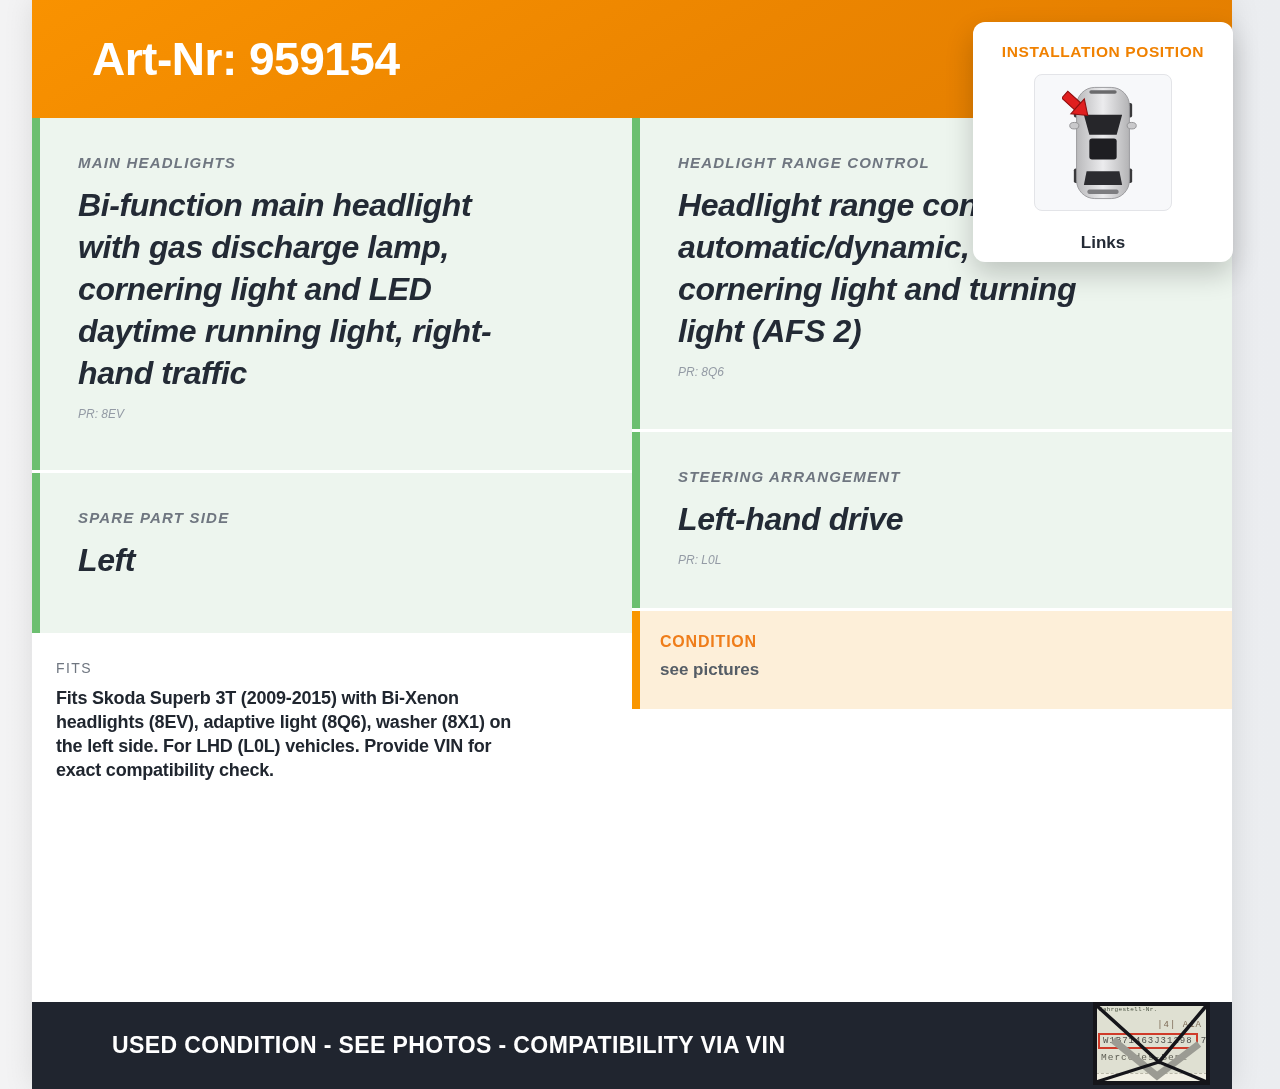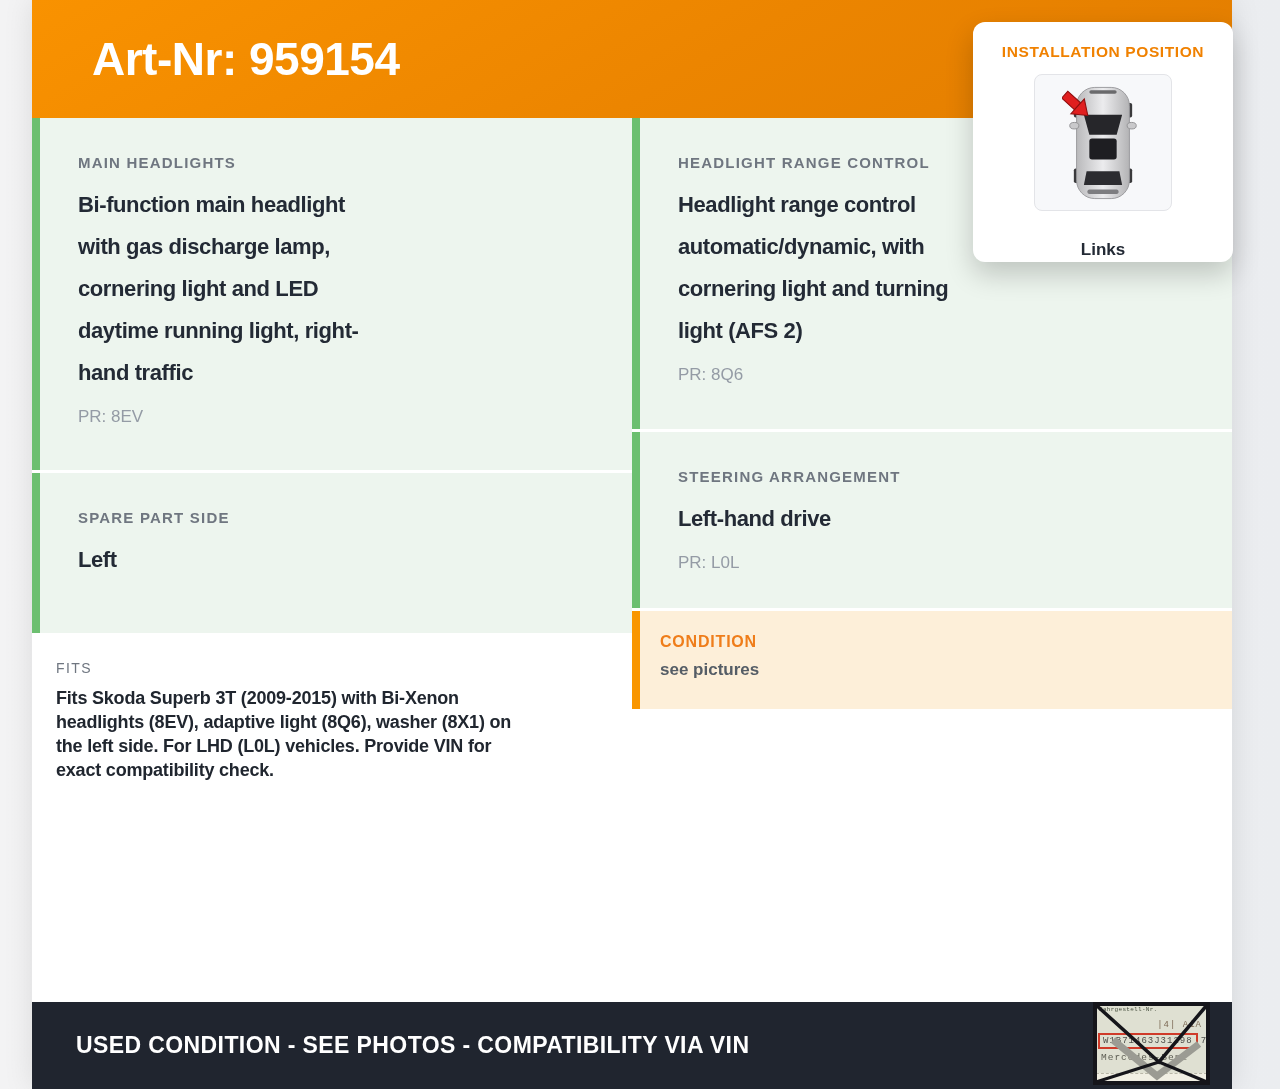--- a/index.html
+++ b/index.html
@@ -25,32 +25,32 @@
   .header h1 {
     color:#ffffff; font-size:46px; font-weight:700; letter-spacing:-0.5px;
   }
 
   
   .cols { display:flex; height:884px; background:#ffffff; }
   .col { width:600px; display:flex; flex-direction:column; }
 
   .card {
     background:#edf5ee; border-left:8px solid #6cbf70;
-    padding:36px 16px 20px 38px; margin-bottom:3px;
+    padding:36px 16px 20px 38px; margin-bottom:3px;font-style:italic;
   }
   .card .label {
     font-size:15px; font-weight:700; letter-spacing:1.2px;
     color:#6f7680; text-transform:uppercase;
   }
   .card .title {
-    margin-top:13px; font-size:22px; line-height:42px; font-weight:700;
+    margin-top:13px; font-size:32px; line-height:42px; font-weight:700;
     color:#232a35; letter-spacing:-0.4px; white-space:pre-line;
   }
   .card .pr {
-    margin-top:13px; font-size:17px; color:#949ba5;
+    margin-top:13px; font-size:12px; color:#949ba5;
   }
 
   .h-c1-left { height:352px; }
   .h-c2-left { height:178px; }
   .h-c3-left { height:160px; }
   .h-r1 { height:311px; }
   .h-r2 { height:176px; }
 
   .fits-card { background:#ffffff; flex:1; padding:24px 24px 18px 24px; }
   .fits-card .label {
@@ -68,21 +68,21 @@
   .condition-card .label {
     font-size:16px; font-weight:700; letter-spacing:0.8px; color:#ef7d1a;
   }
   .condition-card .value { margin-top:9px; font-size:17px; font-weight:700; color:#555d66; }
 
   .filler { flex:1; background:#ffffff; }
 
   
   .footer {
     height:87px; background:#20252f; display:flex; align-items:center;
-    padding-left:44px;
+    padding-left:80px;
   }
   .footer .footer-text {
     color:#ffffff; font-size:23px; font-weight:700; letter-spacing:0.4px;
   }
 
   
   .install-card {
     position:absolute; left:973px; top:22px; width:260px; height:240px;
     background:#ffffff; border-radius:12px;
     box-shadow:0 12px 28px rgba(0,0,0,.20);
@@ -90,21 +90,21 @@
   }
   .install-card .install-label {
     margin-top:21px; font-size:15.5px; font-weight:700; letter-spacing:0.6px;
     color:#f08100;
   }
   .install-card .car-box {
     margin-top:13px; width:138px; height:137px; background:#f7f8fa;
     border:1px solid #e3e4e8; border-radius:8px;
     display:flex; align-items:center; justify-content:center;
   }
-  .install-card .install-value { margin-top:29px; font-size:17px; font-weight:700; color:#232a35; }
+  .install-card .install-value { margin-top:22px; font-size:17px; font-weight:700; color:#232a35; }
 
   
   .doc-thumb {
     position:absolute; left:1093px; top:1002px; width:117px; height:83px;
     background:#dfe0d2; z-index:6; overflow:hidden;
     font-family:"Liberation Mono", monospace;
   }
   .doc-thumb .doc-tiny {
     position:absolute; left:6px; top:4px; font-size:6px; color:#47503f;
     letter-spacing:0.3px;

